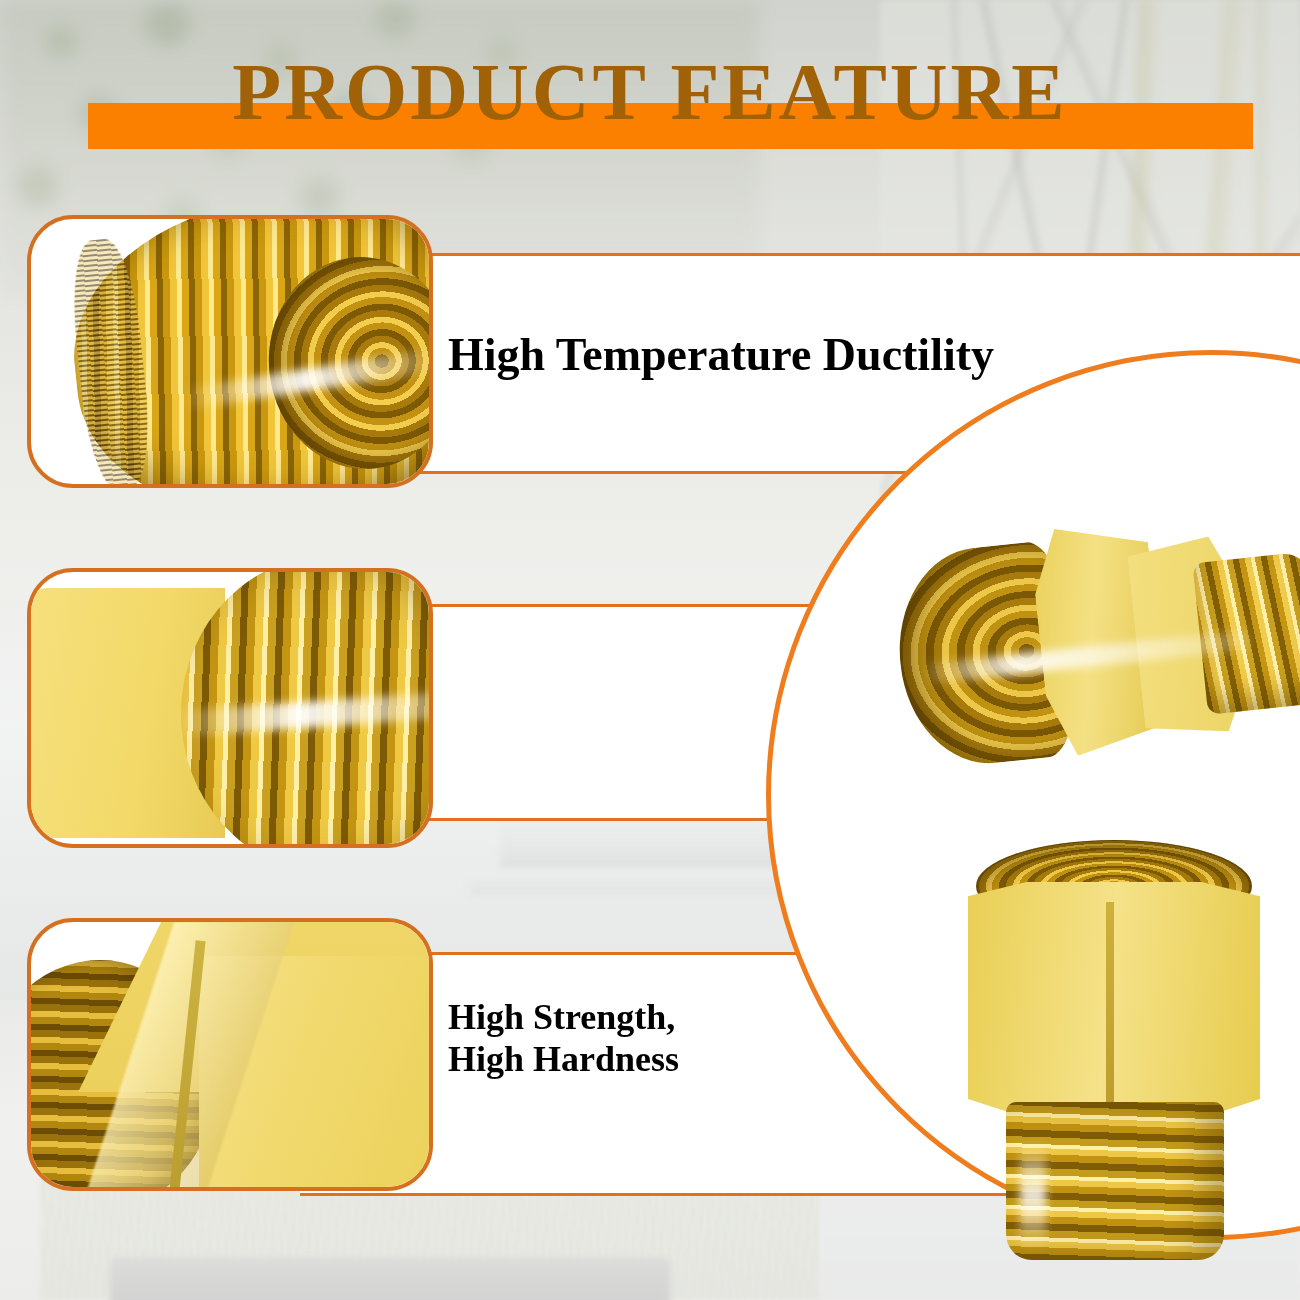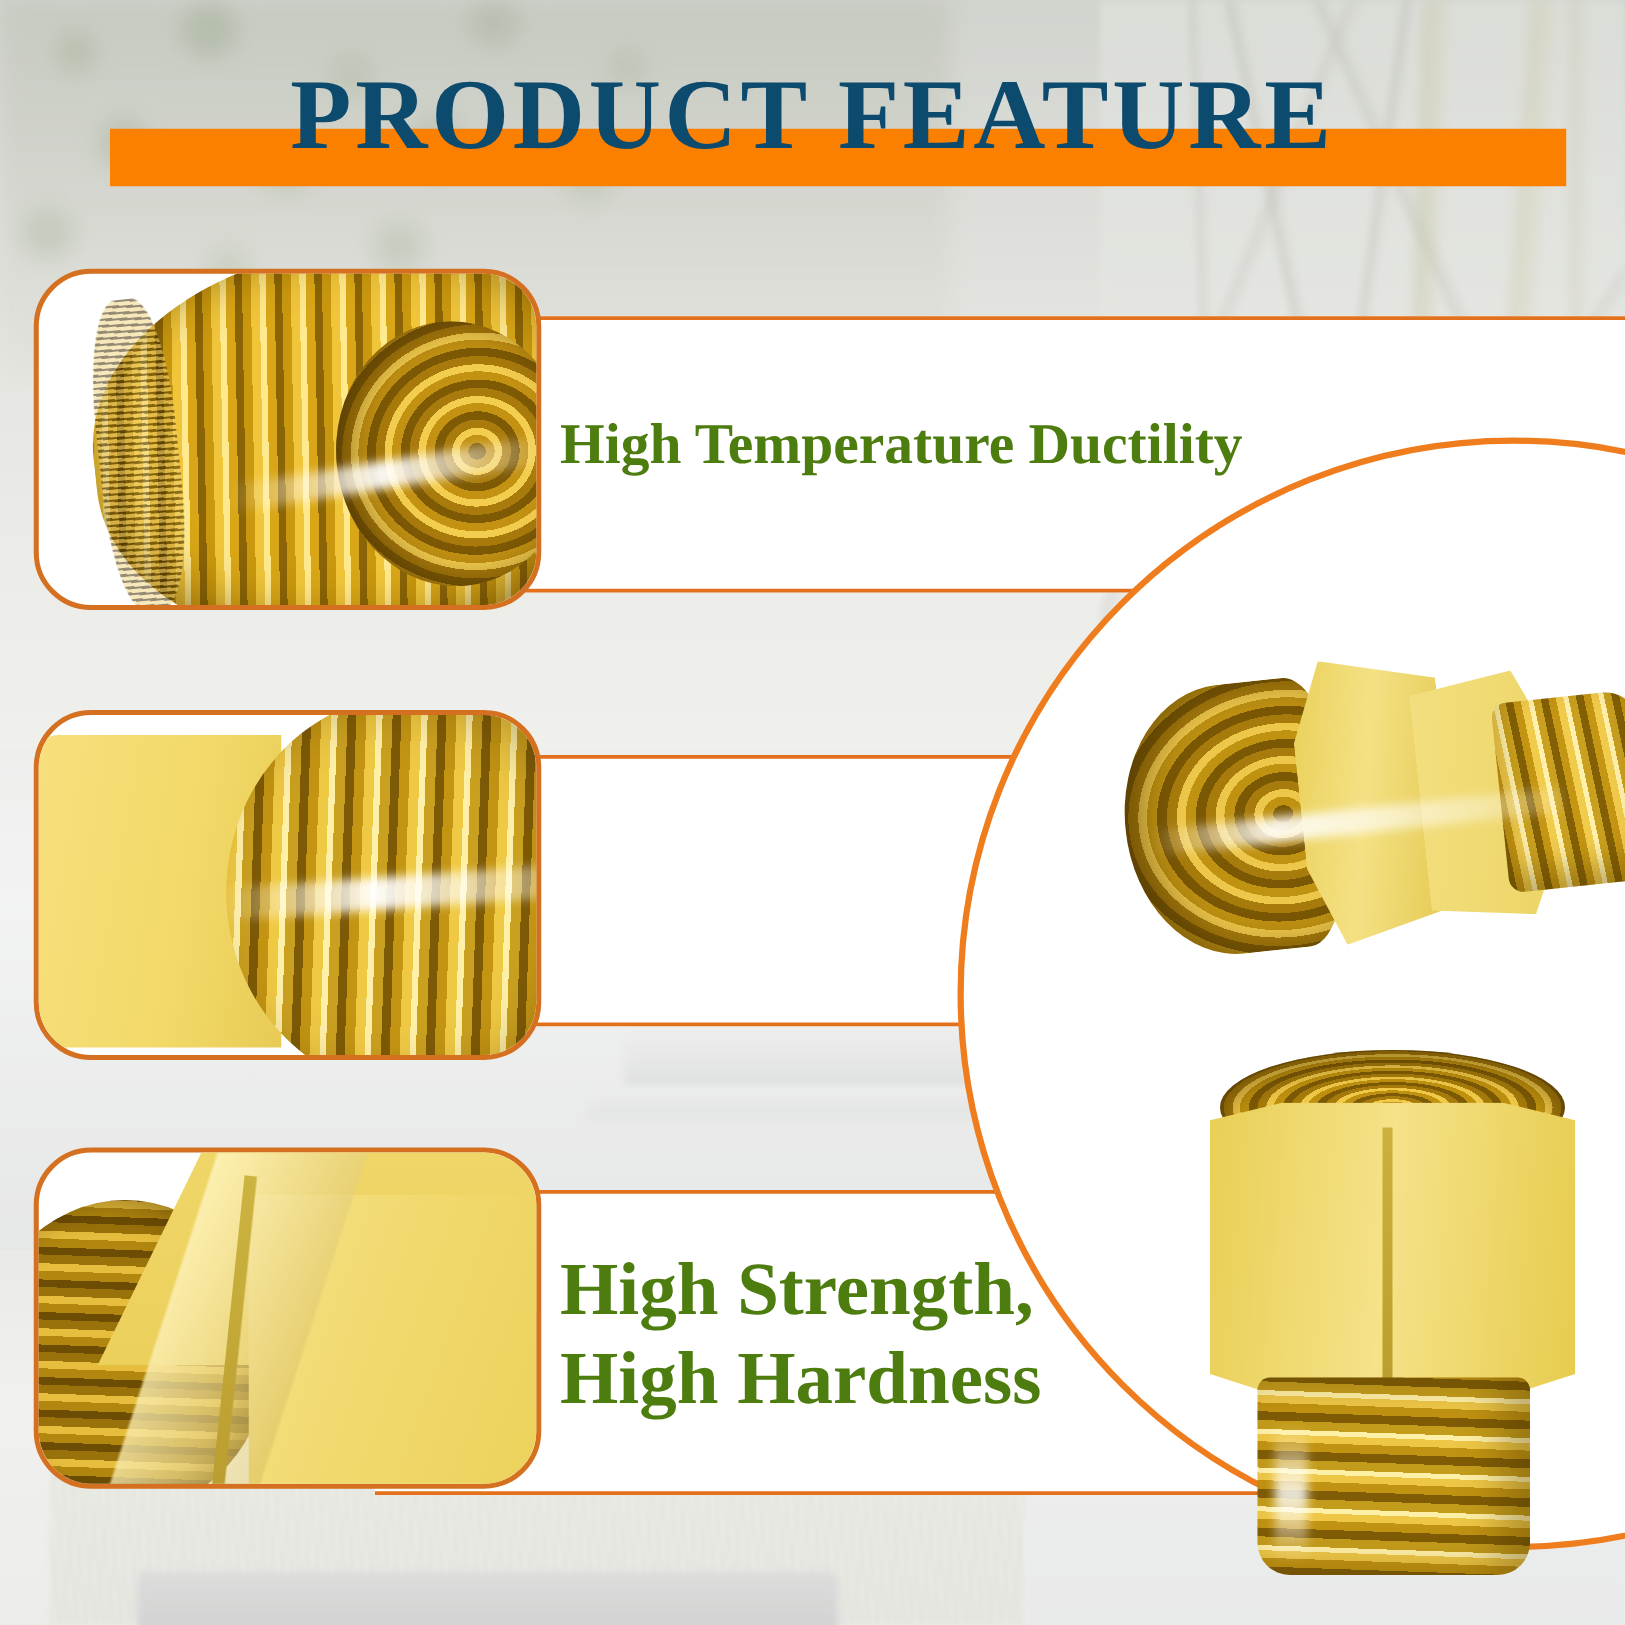--- a/index.html
+++ b/index.html
@@ -96,44 +96,44 @@
     position:absolute;left:88px;top:103px;width:1165px;height:46px;
     background:#fb8000;
   }
   .title-text{
     position:absolute;left:0;top:52px;width:1300px;
     text-align:center;
     font-family:"Liberation Serif",serif;
     font-weight:700;
     font-size:80px;
     letter-spacing:3px;
-    color:#0c4a6e;
+    color:#a16207;
     line-height:1;
     white-space:nowrap;
   }
 
   
   .band{
     position:absolute;background:#ffffff;
     border-top:3px solid #e3711c;border-bottom:3px solid #e3711c;
   }
   .band-1{left:300px;top:253px;width:1000px;height:215px;}
   .band-2{left:300px;top:604px;width:1000px;height:211px;}
   .band-3{left:300px;top:952px;width:1000px;height:238px;}
 
   .band-label{
     position:absolute;
     font-family:"Liberation Serif",serif;
-    font-weight:700;color:#4d7c0f;
+    font-weight:700;color:#000000;
     line-height:1.18;
     white-space:pre-line;
   }
   .label-1{left:448px;top:328px;font-size:46px;}
   .label-2{left:448px;top:678px;font-size:46px;}
-  .label-3{left:448px;top:996px;font-size:60px;}
+  .label-3{left:448px;top:996px;font-size:36px;}
   .arc-clip{position:absolute;left:760px;top:330px;width:540px;height:970px;overflow:hidden;}
   .arc-inner{position:absolute;left:6px;top:20px;width:880px;height:880px;
     border:5px solid #ef7d1e;border-radius:50%;background:#ffffff;}
 
   
   .thumb{
     position:absolute;border:4px solid #d4701f;border-radius:46px;
     overflow:hidden;background:#ffffff;
   }
   .thumb-1{left:27px;top:215px;width:398px;height:265px;}

